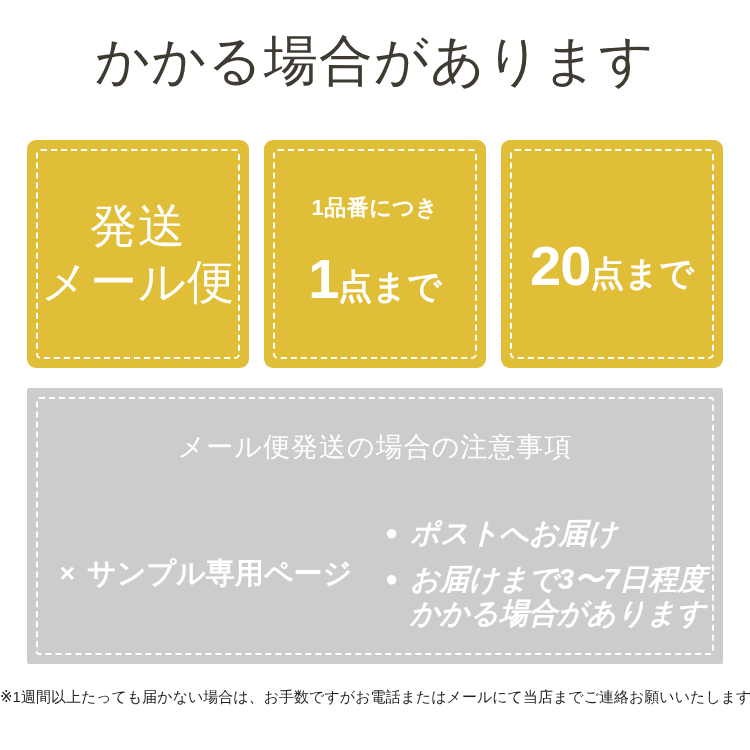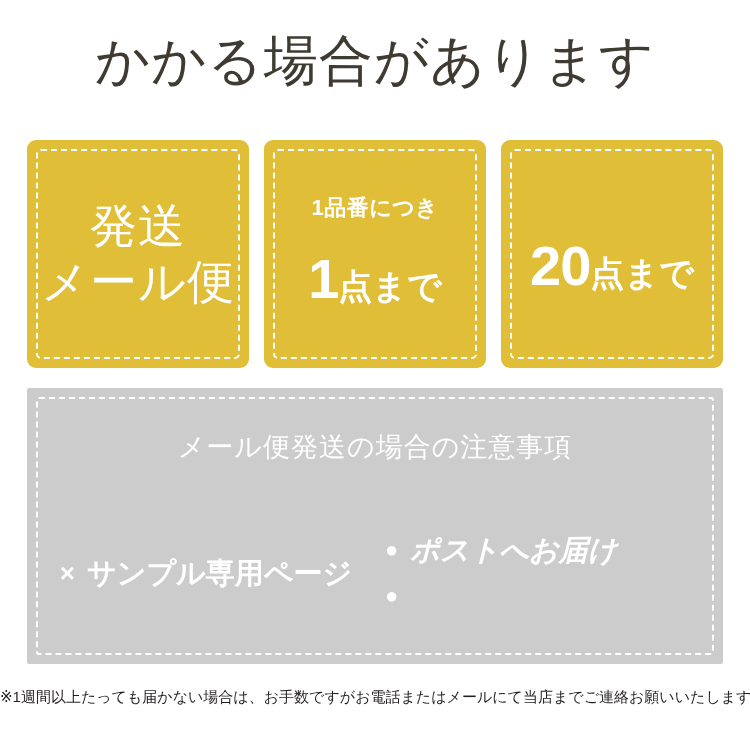--- a/index.html
+++ b/index.html
@@ -262,20 +262,22 @@
         <span>サンプル専用ページ</span>
       </div>
 
       <div class="notice-right">
         <div class="bullet-row">
           <span class="bullet-dot">●</span>
           <span class="bullet-text">ポストへお届け</span>
         </div>
         <div class="bullet-row">
           <span class="bullet-dot">●</span>
+          <span class="bullet-text">お届けまで3〜7日程度
+かかる場合があります</span>
         </div>
       </div>
 
     </div>
   </div>
 
   <div class="footer-note">※1週間以上たっても届かない場合は、お手数ですがお電話またはメールにて当店までご連絡お願いいたします。</div>
 
 </div>
 

